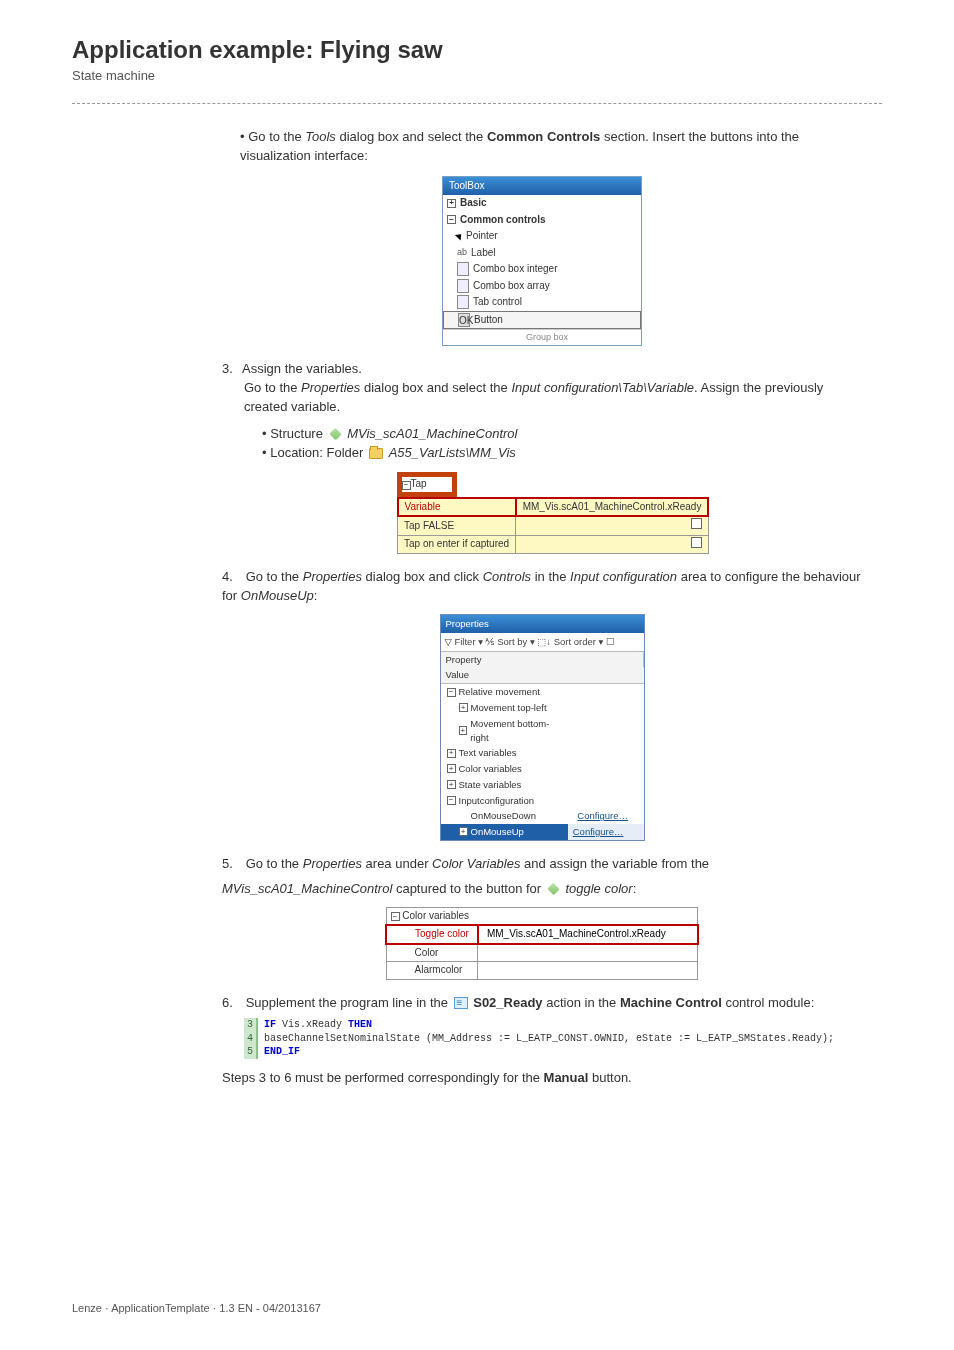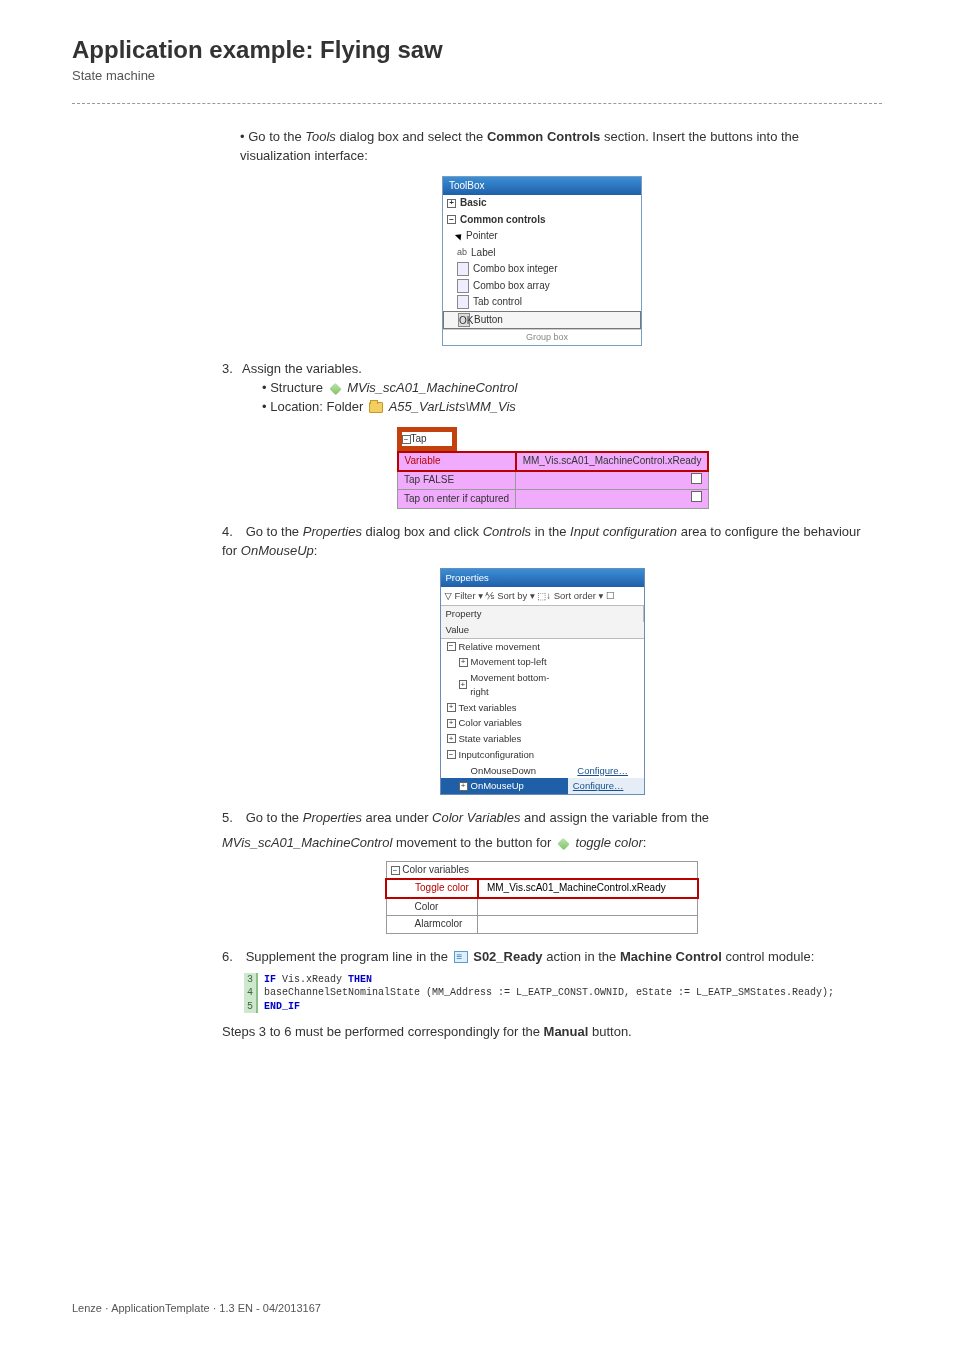--- a/index.html
+++ b/index.html
@@ -108,21 +108,21 @@
   .tb-label-icon { font-size:9px; color:#555; }
 
   
   .taptable {
     font-size: 10px;
     border-collapse: collapse;
   }
   .taptable td {
     border: 1px solid #999;
     padding: 1px 6px;
-    background: #f0abfc;
+    background: #fef9c3;
   }
   .taptable tr.hl td.key { color: #b00; }
   .checkbox {
     width: 11px; height: 11px;
     border: 1px solid #666;
     display: inline-block;
     background: #fff;
   }
 
   
@@ -302,20 +302,23 @@
           <span>Group box</span>
         </div>
     </div>
   </div>
 
   <ol>
 
     <li>
       <span class="num">3.</span><span>Assign the variables.</span>
       <div class="step-body">
+        <p>
+          <span>Go to the </span><span class="italic">Properties</span><span> dialog box and select the </span><span class="italic">Input configuration\Tab\Variable</span><span>. Assign the previously created                   variable.</span>
+        </p>
         <ul class="bullet">
           <li><span>Structure </span><span class="struct-icon"></span> <span class="italic">MVis_scA01_MachineControl</span></li>
           <li><span>Location: Folder </span><span class="folder-icon"></span> <span class="italic">A55_VarLists\MM_Vis</span></li>
         </ul>
         <div class="img-center">
           <div>
             <div class="tap-head" style="width:60px; font-size:10px; border:5px solid #c2410c;"><span class="sq">−</span><span>Tap</span></div>
             <table class="taptable">
               <tbody>
                   <tr class="hl">
@@ -409,21 +412,21 @@
               <div><span class="link">Configure…</span></div>
             </div>
         </div>
       </div>
     </li>
 
     <li>
       <span class="num">5.</span>
       <span>Go to the </span><span class="italic">Properties</span><span> area under </span><span class="italic">Color Variables</span><span> and assign the variable from the </span>
       <div class="step-body" style="padding-left:0; margin-top:6px;">
-        <span class="italic">MVis_scA01_MachineControl</span><span> movement to the button for </span><span class="struct-icon"></span> <span class="italic">toggle color</span><span>:</span>
+        <span class="italic">MVis_scA01_MachineControl</span><span> captured to the button for </span><span class="struct-icon"></span> <span class="italic">toggle color</span><span>:</span>
       </div>
       <div class="img-center">
         <table class="colorvars">
           <tbody>
               <tr class="head">
                 <td colspan="2" style="padding-left:4px;"><span class="sq">−</span> <span>Color variables</span></td>
               </tr>
           <tr class="sel">
                 <td class="label" style="padding-left:28px;">Toggle color</td>
                 <td class="val">MM_Vis.scA01_MachineControl.xReady</td>

